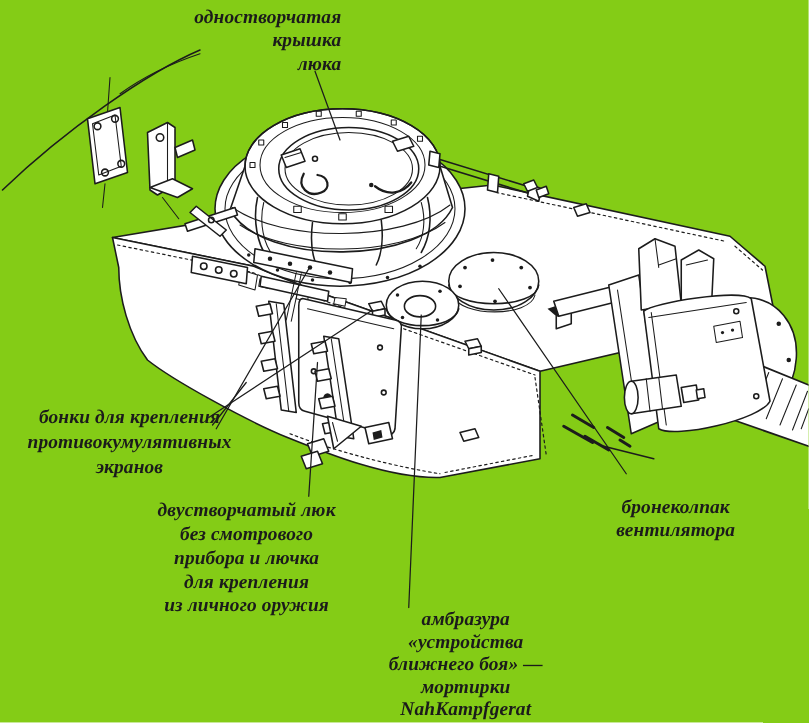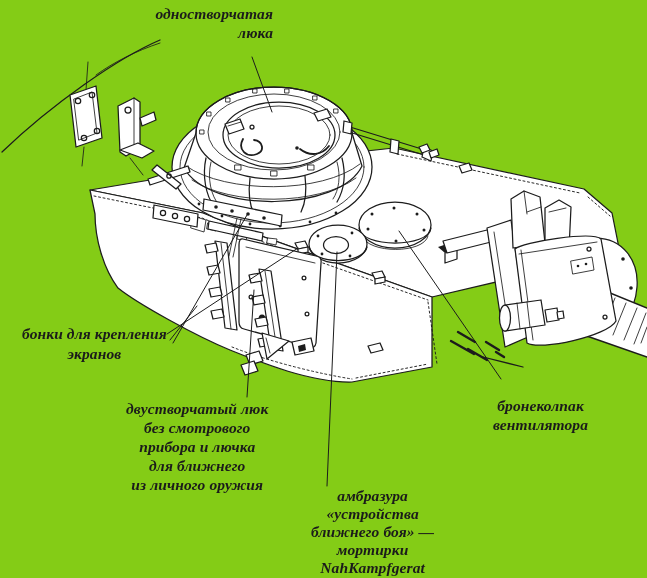--- a/index.html
+++ b/index.html
@@ -252,33 +252,35 @@
     <path class="ld" d="M167,334 L298,248"></path>
     <path class="ld" d="M170,340 L197,306"></path>
     <path class="ld" d="M247,397 L254,290"></path>
     <path class="ld" d="M337,252 L327,486"></path>
     <path class="ld" d="M399,231 L501,379"></path>
   </g>
 </svg>
 
   <div class="lbl r" style="top:4px;right:374px;">
     <span>одностворчатая</span>
+    <span>крышка</span>
     <span>люка</span>
   </div>
 
   <div class="lbl" style="left:22px;top:324px;line-height:20px;">
     <span>бонки для крепления</span>
+    <span>противокумулятивных</span>
     <span>экранов</span>
   </div>
 
   <div class="lbl" style="left:126px;top:399px;">
     <span>двустворчатый люк</span>
     <span>без смотрового</span>
     <span>прибора и лючка</span>
-    <span>для ближнего</span>
+    <span>для крепления</span>
     <span>из личного оружия</span>
   </div>
 
   <div class="lbl" style="left:311px;top:487px;line-height:18px;">
     <span>амбразура</span>
     <span>«устройства</span>
     <span>ближнего боя» —</span>
     <span>мортирки</span>
     <span>NahKampfgerat</span>
   </div>

